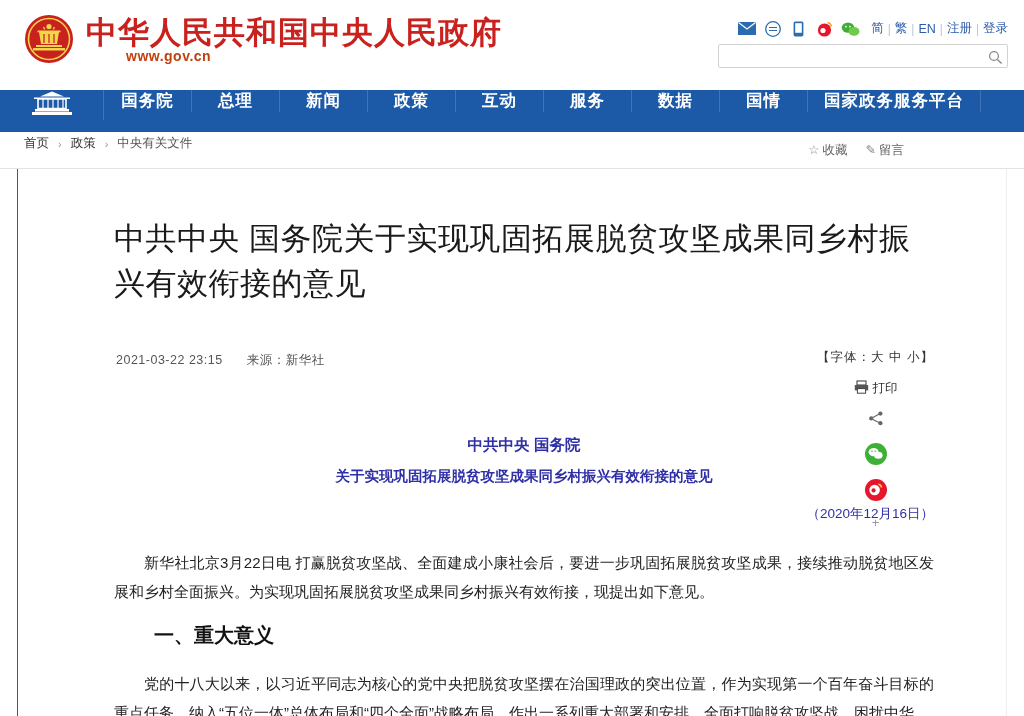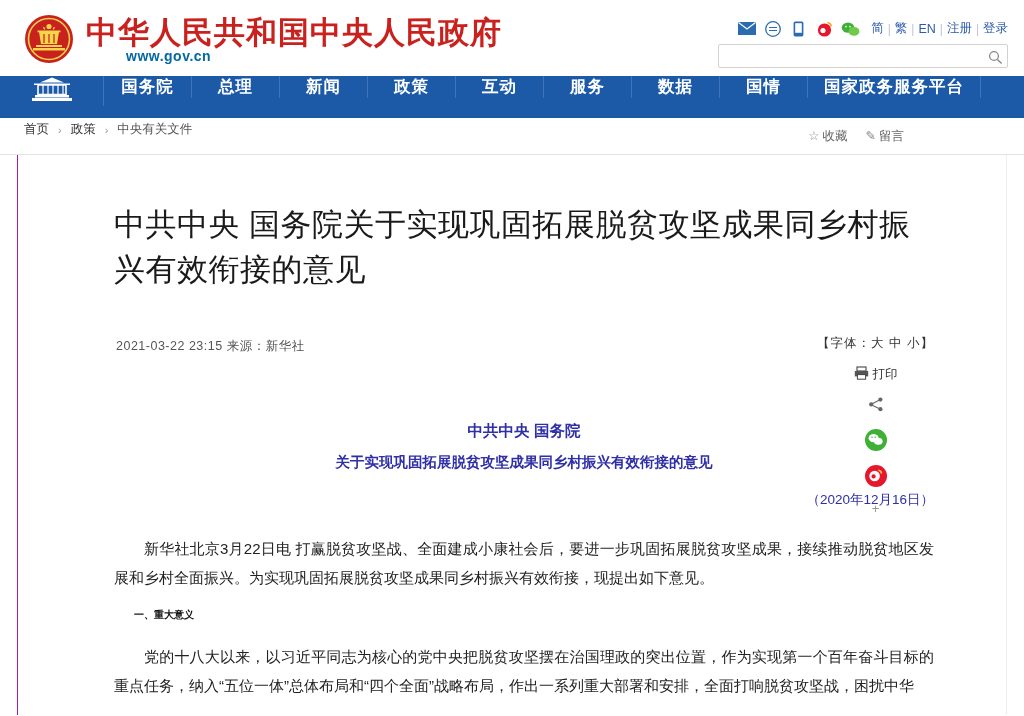--- a/index.html
+++ b/index.html
@@ -7,21 +7,21 @@
     margin: 0; padding: 0;
     width: 1024px; height: 716px;
     overflow: hidden;
     background: #ffffff;
     font-family: "Liberation Sans", sans-serif;
   }
 
   
   .header {
     position: relative;
-    height: 76px;
+    height: 90px;
     background: #ffffff;
     border-bottom: none;
     padding-left: 12px;
   }
   .emblem {
     position: absolute;
     left: 24px; top: 14px;
     width: 50px; height: 50px;
   }
   .emblem svg { display: block; }
@@ -32,21 +32,21 @@
     font-weight: bold;
     color: #c9211e;
     letter-spacing: 1px;
     white-space: nowrap;
   }
   .site-url {
     position: absolute;
     left: 126px; top: 48px;
     font-size: 14px;
     font-weight: bold;
-    color: #0369a1;
+    color: #c2410c;
     letter-spacing: 0.5px;
   }
 
   .header-tools {
     position: absolute;
     right: 16px; top: 20px;
     display: flex;
     align-items: center;
     gap: 7px;
     font-size: 12px;
@@ -167,21 +167,21 @@
     letter-spacing: 0.5px;
   }
   .meta {
     margin-top: 42px;
     position: relative;
     height: 24px;
     font-size: 12.5px;
     color: #555;
   }
   .meta .left { position: absolute; left: 2px; top: 3px; letter-spacing: 0.5px; }
-  .meta .left .src { }
+  .meta .left .src { margin-left: 20px; }
   .meta .right {
     position: absolute; right: 0; top: 0;
     display: flex; align-items: center; gap: 14px;
     font-size: 12.5px; color: #333; flex-direction: column;
   }
   .fontsize { letter-spacing: 1px; }
   .print { display: flex; align-items: center; gap: 4px; color: #333; }
   .share-ico {
     width: 22px; height: 22px;
     border-radius: 50%;
@@ -212,21 +212,21 @@
   .para {
     margin-top: 20px;
     font-size: 15px;
     line-height: 1.95;
     color: #222;
     text-align: justify;
     text-indent: 2em;
   }
   .section-h {
     margin-top: 9px;
-    font-size: 10px;
+    font-size: 20px;
     font-weight: bold;
     color: #111;
     text-indent: 2em;
   }
 </style>
 </head>
 <body>
 
 <div class="header">
 

